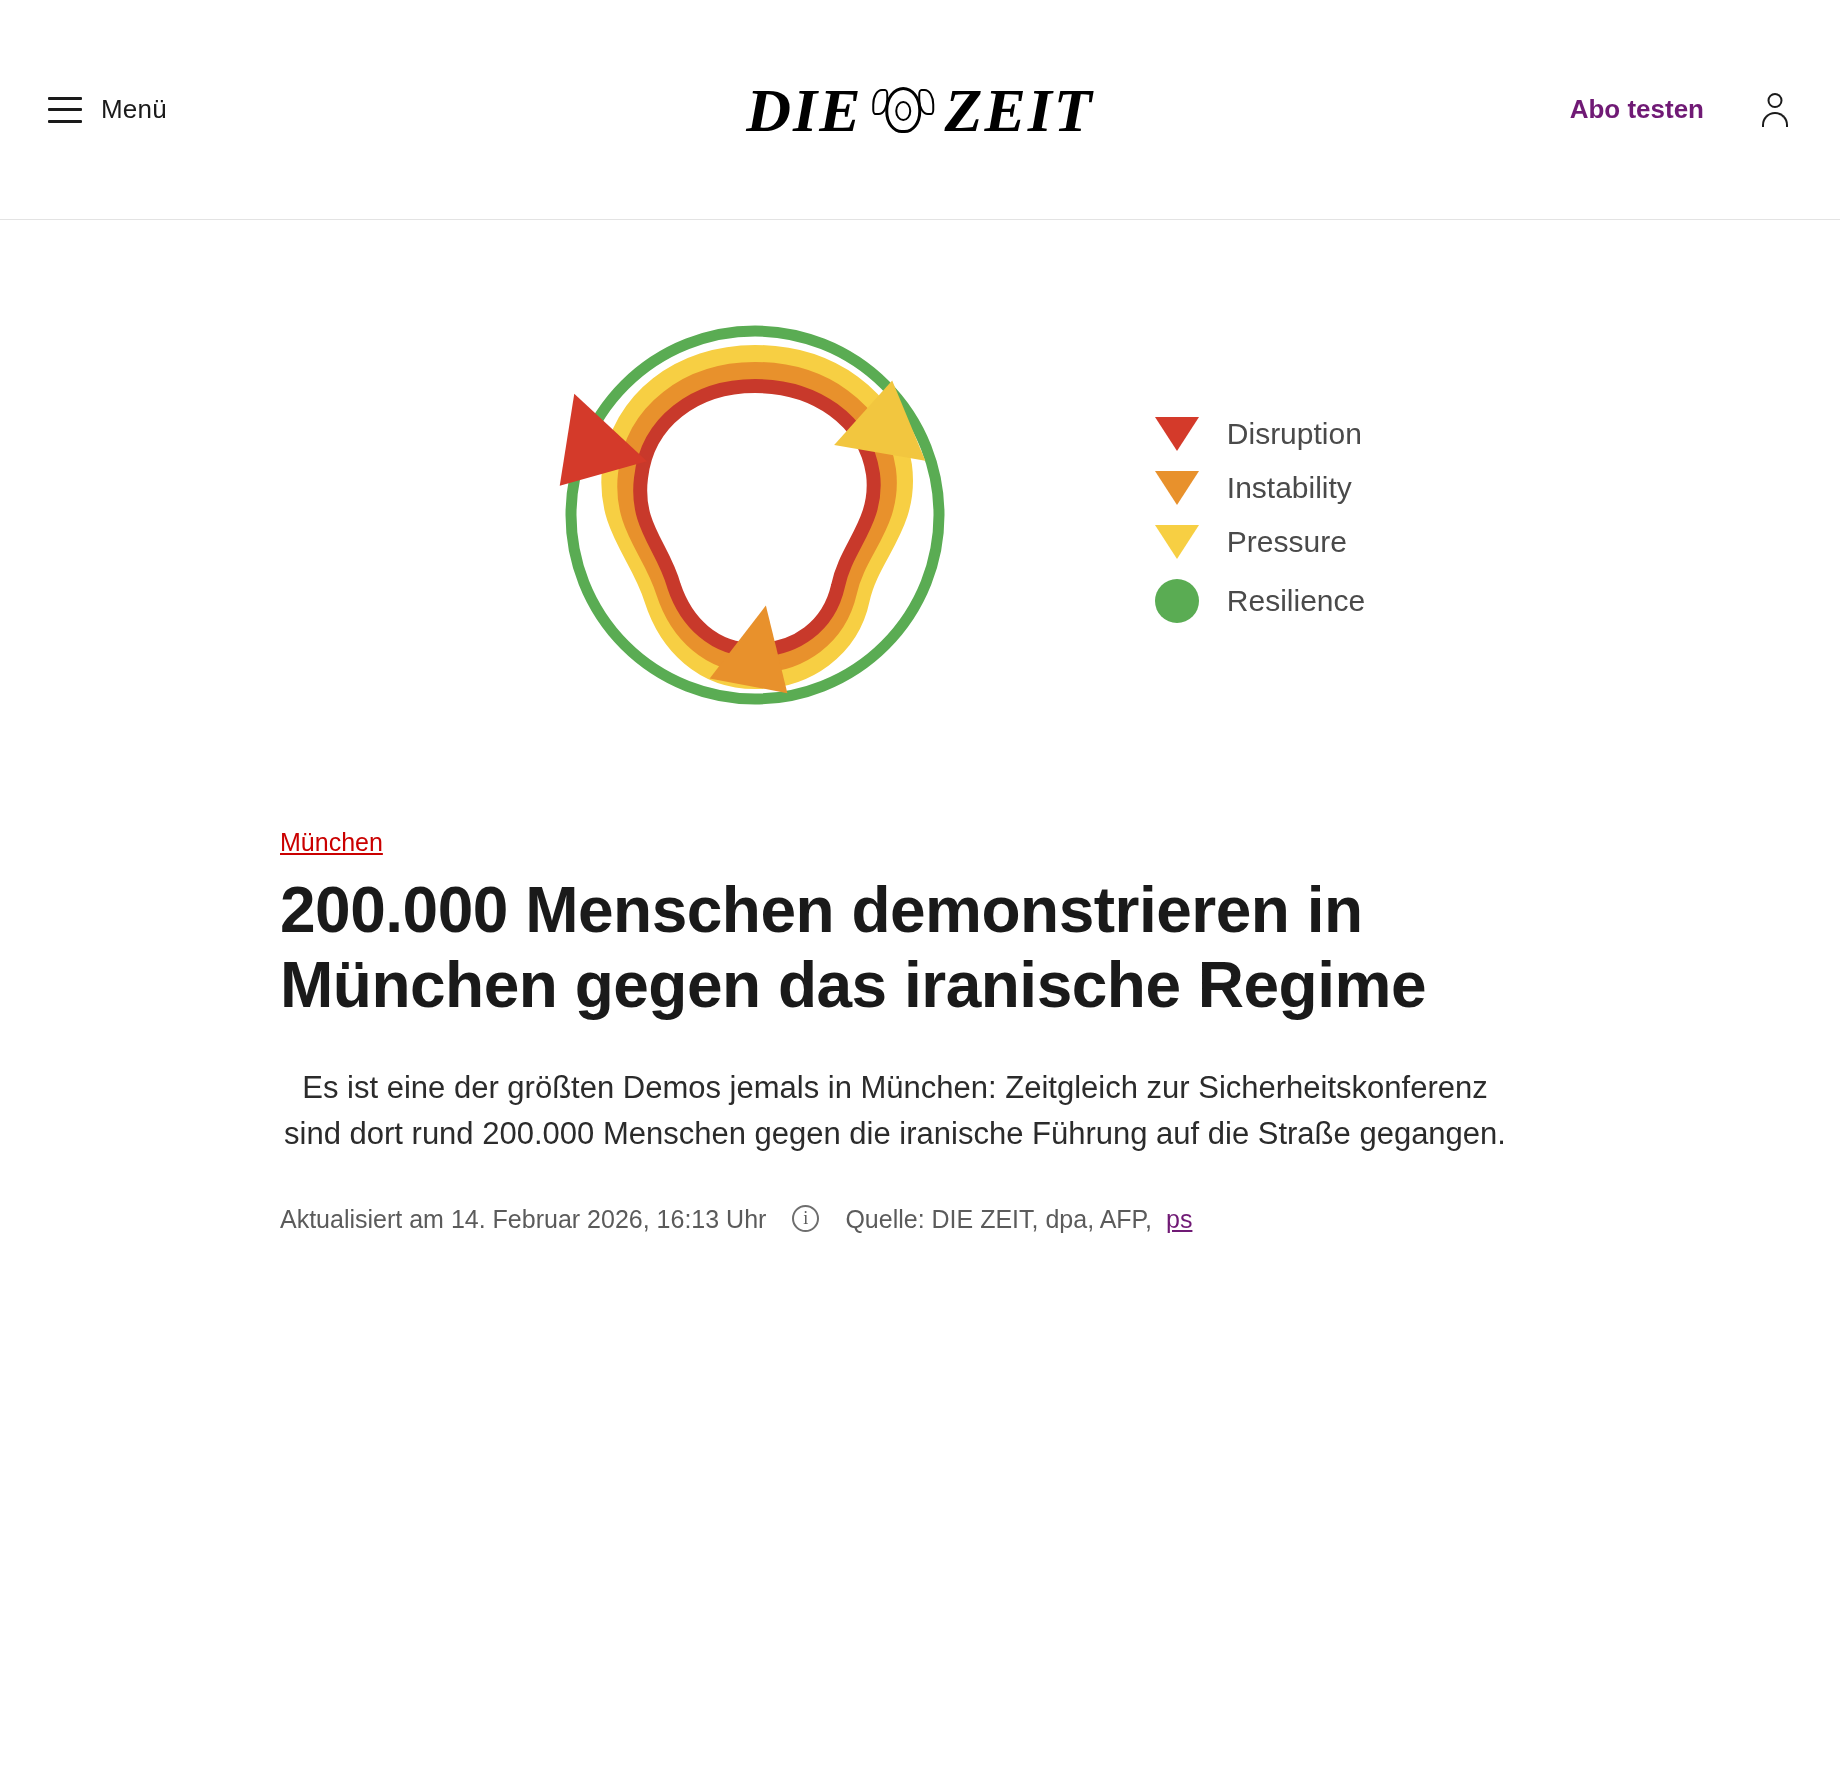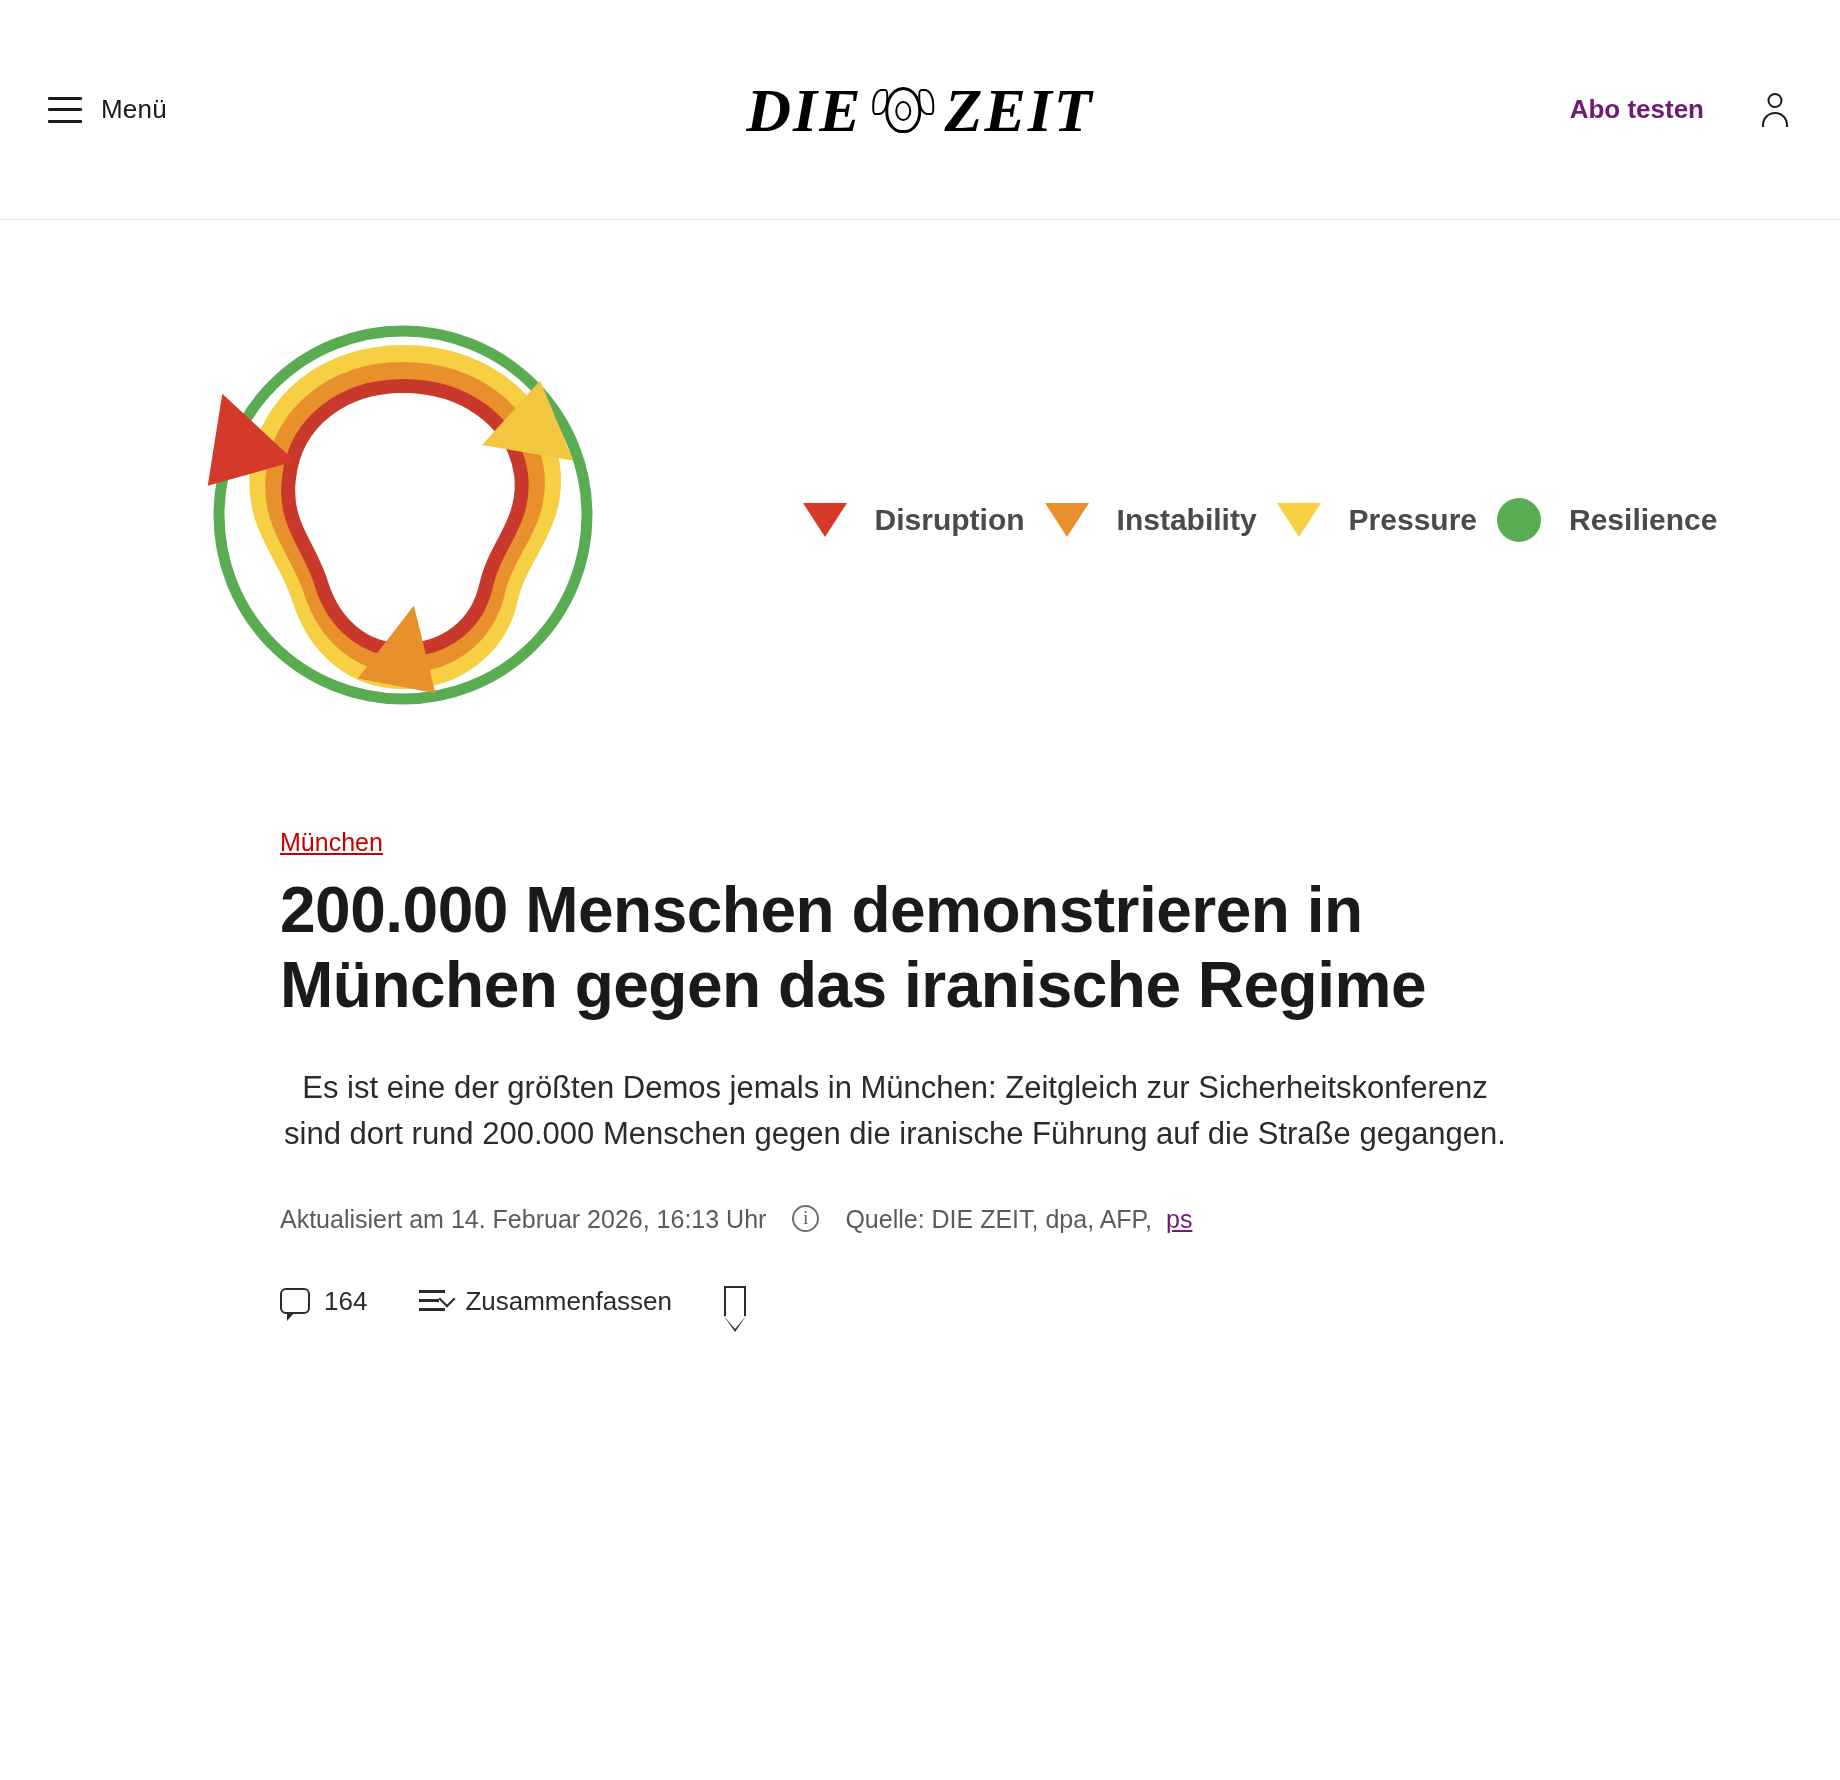--- a/index.html
+++ b/index.html
@@ -156,24 +156,23 @@
     width: 100%;
     padding: 60px 0 40px 0;
     display: flex;
     align-items: center;
     justify-content: center;
     gap: 120px;
   }
   .figure-graphic { flex: none; }
   .legend {
     display: flex;
-    flex-direction: row;
+    flex-direction: column;
     gap: 20px;
     padding-top: 6px;
-    font-weight: bold;
   }
   .legend-item {
     display: flex;
     align-items: center;
     gap: 28px;
   }
   .legend-mark { width: 44px; height: 44px; flex: none; position: relative; }
   .legend-mark.tri {
     width: 0; height: 0;
     border-left: 22px solid transparent;
@@ -414,31 +413,13 @@
 
   <p class="subline">Es ist eine der größten Demos jemals in München: Zeitgleich zur Sicherheitskonferenz sind dort rund 200.000 Menschen gegen die iranische Führung auf die Straße gegangen.</p>
 
   <div class="meta">
     <span>Aktualisiert am 14. Februar 2026, 16:13 Uhr</span>
     <span class="info-icon">i</span>
     <span>Quelle: DIE ZEIT, dpa, AFP,</span>
     <a class="source-link" href="#">ps</a>
   </div>
 
-  <div class="actions">
-    <div class="action">
-      <span class="icon-comment"></span>
-      <span>164</span>
-    </div>
-    <div class="action">
-      <span class="icon-summary">
-          <i></i>
-          <i></i>
-          <i></i>
-          <b></b>
-        </span>
-      <span>Zusammenfassen</span>
-    </div>
-    <div class="action">
-      <span class="icon-bookmark"></span>
-    </div>
-  </div>
 </div>
 
 </body></html>

